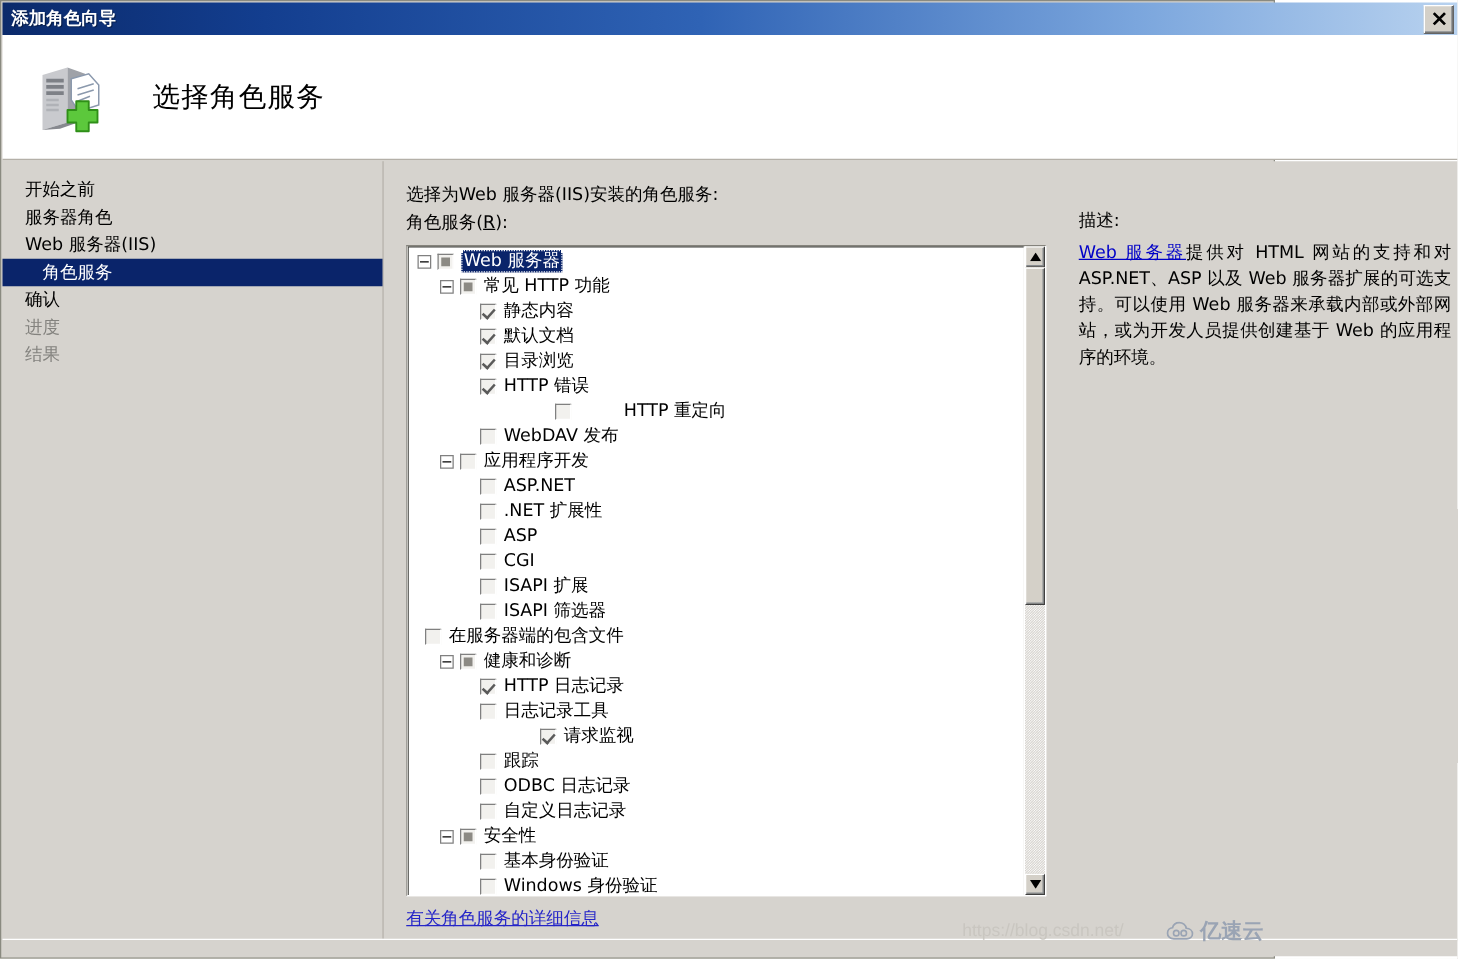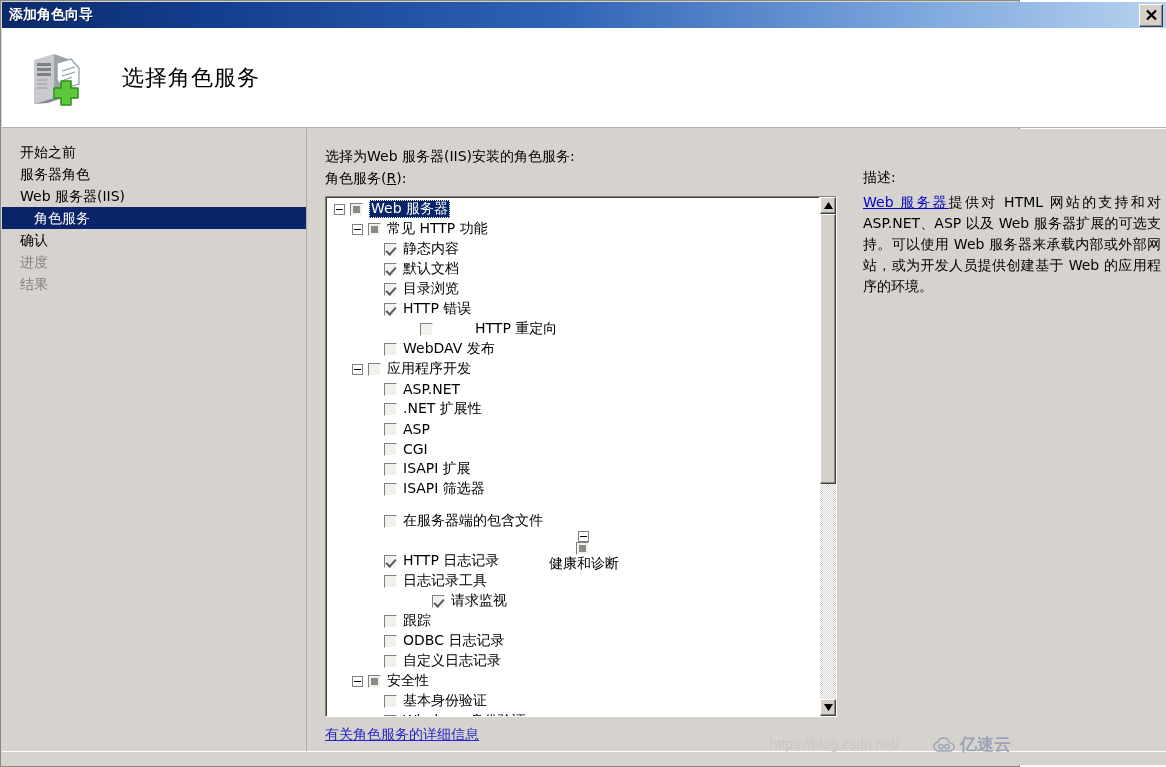--- a/index.html
+++ b/index.html
@@ -437,21 +437,21 @@
                 <div class="tree-row" style="padding-left: 44px;">
                   <span class="expander spacer"></span>
                   <span class="cbox disabled checked"></span>
                   <span class="tree-label">目录浏览</span>
                 </div>
                 <div class="tree-row" style="padding-left: 44px;">
                   <span class="expander spacer"></span>
                   <span class="cbox disabled checked"></span>
                   <span class="tree-label">HTTP 错误</span>
                 </div>
-                <div class="tree-row" style="padding-left: 44px; gap: 36px;">
+                <div class="tree-row" style="padding-left: 68px; gap: 36px;">
                   <span class="expander spacer"></span>
                   <span class="cbox disabled "></span>
                   <span class="tree-label">HTTP 重定向</span>
                 </div>
                 <div class="tree-row" style="padding-left: 44px;">
                   <span class="expander spacer"></span>
                   <span class="cbox disabled "></span>
                   <span class="tree-label">WebDAV 发布</span>
                 </div>
                 <div class="tree-row" style="padding-left: 26px;">
@@ -482,26 +482,26 @@
                 <div class="tree-row" style="padding-left: 44px;">
                   <span class="expander spacer"></span>
                   <span class="cbox disabled "></span>
                   <span class="tree-label">ISAPI 扩展</span>
                 </div>
                 <div class="tree-row" style="padding-left: 44px;">
                   <span class="expander spacer"></span>
                   <span class="cbox disabled "></span>
                   <span class="tree-label">ISAPI 筛选器</span>
                 </div>
-                <div class="tree-row" style="padding-left: 44px; margin-top: 12px;">
+                <div class="tree-row" style="">
                   <span class="expander spacer"></span>
                   <span class="cbox disabled "></span>
                   <span class="tree-label">在服务器端的包含文件</span>
                 </div>
-                <div class="tree-row" style="padding-left: 26px; flex-direction: column;">
+                <div class="tree-row" style="padding-left: 26px;">
                   <span class="expander"></span>
                   <span class="cbox disabled partial"></span>
                   <span class="tree-label">健康和诊断</span>
                 </div>
                 <div class="tree-row" style="padding-left: 44px;">
                   <span class="expander spacer"></span>
                   <span class="cbox disabled checked"></span>
                   <span class="tree-label">HTTP 日志记录</span>
                 </div>
                 <div class="tree-row" style="padding-left: 44px;">

